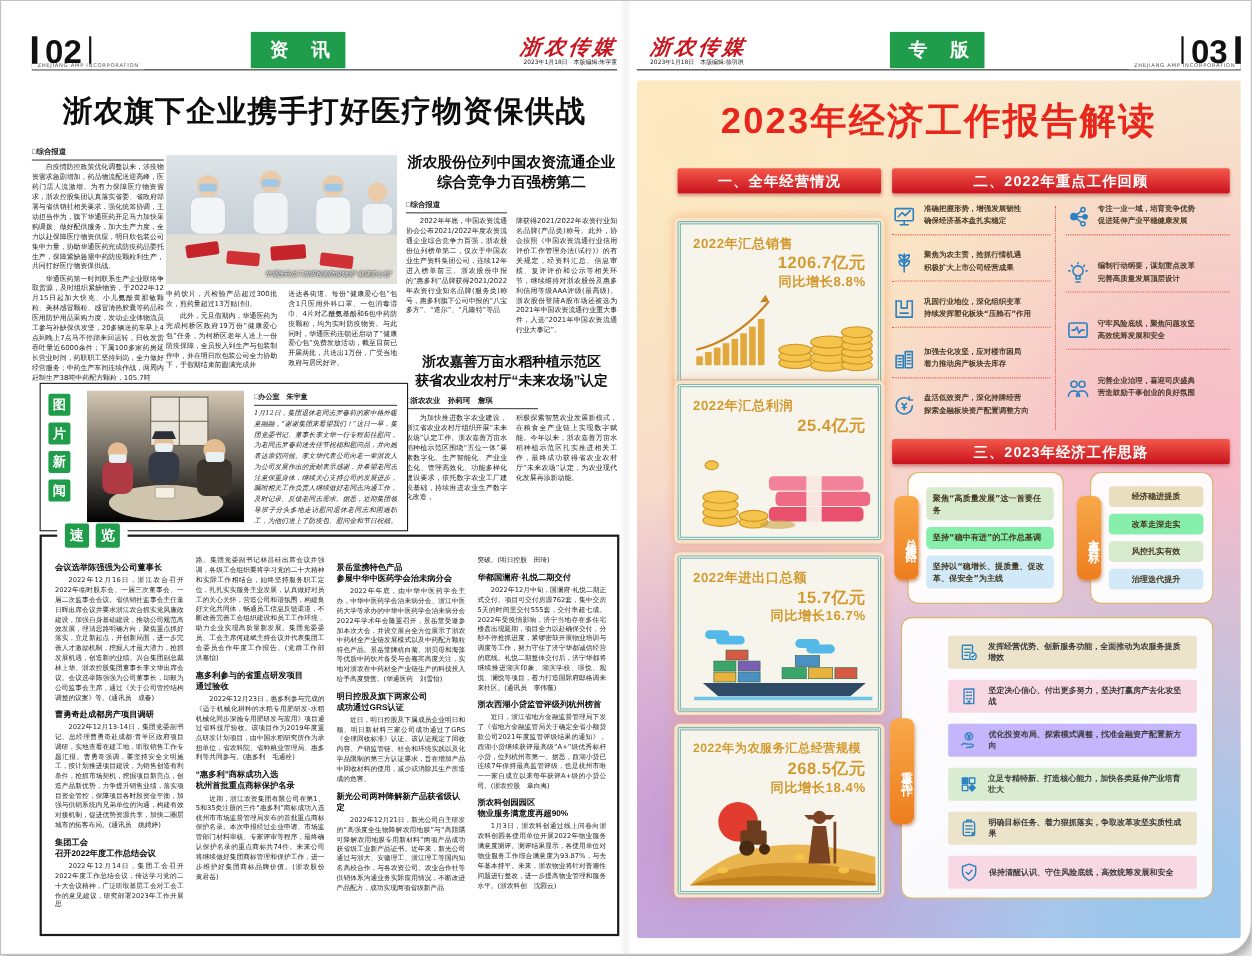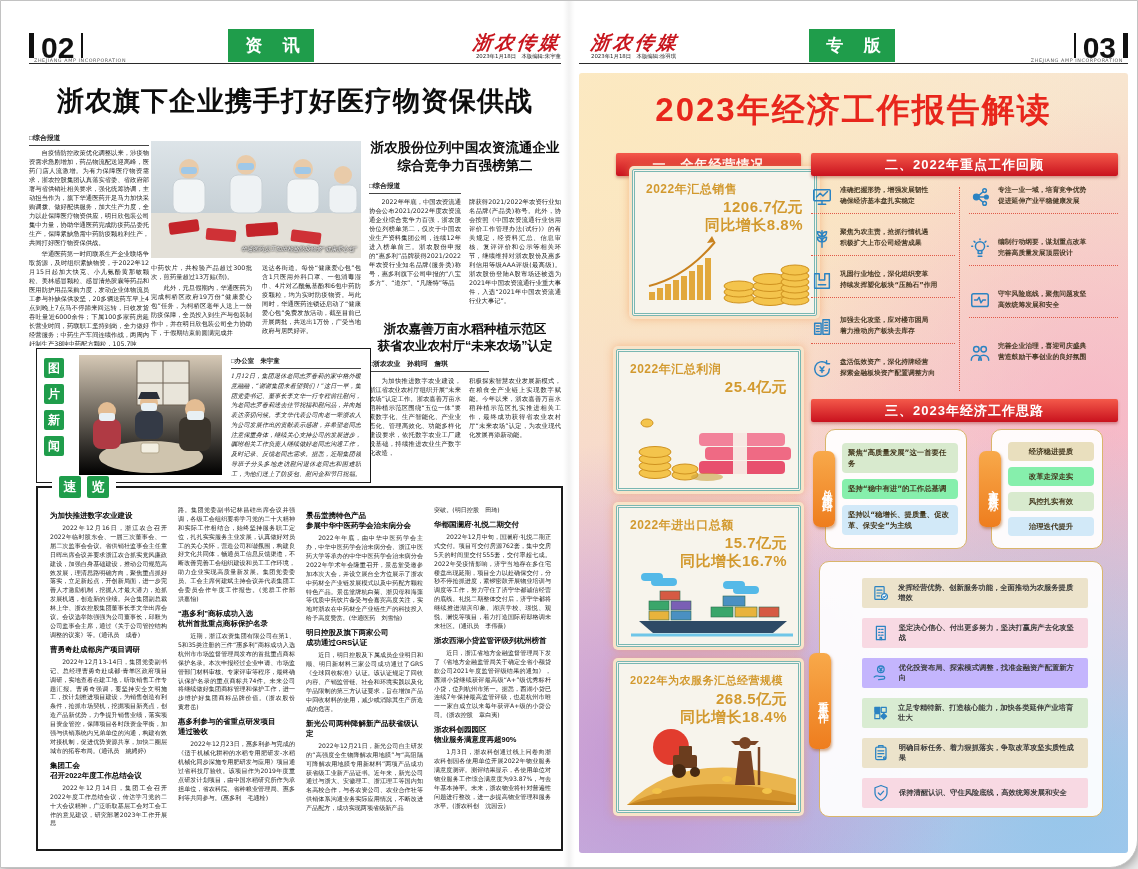--- a/index.html
+++ b/index.html
@@ -49,21 +49,21 @@
     radial-gradient(circle at 94% 45%, rgba(248,170,190,.6), transparent 48%),
     radial-gradient(circle at 8% 6%, rgba(252,232,190,.95), transparent 55%),
     linear-gradient(168deg,#f9edd8 0%,#f7e0ca 22%,#f4cfd4 52%,#e5c2e0 78%,#c0c6ec 100%);}
   .poster-title{position:absolute;left:0;top:15px;width:100%;text-align:center;font:900 33px "Liberation Sans",sans-serif;color:#e8261c;letter-spacing:2px;}
   .banner{position:absolute;height:23px;background:linear-gradient(#f4594a,#c9121e);color:#fff;font:bold 13px/23px "Liberation Sans",sans-serif;text-align:center;letter-spacing:1px;border-radius:2px;box-shadow:0 2px 3px rgba(140,20,20,.35);}
   .statbox{position:absolute;left:37px;width:185px;box-sizing:border-box;background:#f7f4ec;border:3px double #79b7b2;border-radius:2px;box-shadow:0 0 0 3px #f8e3c8,0 0 9px 3px rgba(243,150,85,.55);}
   .sb{position:absolute;font-weight:900;color:#d2992e;font-family:"Liberation Sans",sans-serif;letter-spacing:.5px;text-shadow:0 0 1px rgba(255,255,255,.6);}
   .sb1{left:11px;top:9px;font-size:12px;}
   .sb1.sm{font-size:11px;}
   .sb2{right:11px;top:26px;font-size:15px;}
-  .sb3{right:11px;top:44px;font-size:15px;}
+  .sb3{right:11px;top:44px;font-size:12px;}
   .sb-art{position:absolute;left:8px;bottom:5px;}
   .wk{position:absolute;display:flex;gap:7px;align-items:flex-start;border-bottom:1px dotted #e05a49;padding-bottom:5px;}
   .wk.last{border-bottom:none;}
   .wk svg{flex:none;margin-top:1px;}
   .wk .t{font:bold 6.8px/1.6 "DejaVu Sans",sans-serif;color:#4a3c28;white-space:pre-line;}
   .vdiv{position:absolute;border-left:1px dotted #e05a49;}
   .vtab{position:absolute;width:22px;background:linear-gradient(#f8a94a,#ee7d1e);color:#fff;font:bold 10.5px "Liberation Sans",sans-serif;writing-mode:vertical-rl;text-align:center;letter-spacing:4px;border-radius:7px;box-shadow:1px 2px 3px rgba(170,85,15,.5);z-index:3;padding:6px 0;box-sizing:border-box;}
   .goldbox{position:absolute;background:rgba(255,255,255,.93);border:1.5px solid #d9b56b;border-radius:10px;box-sizing:border-box;}
   .thinkbox{display:flex;flex-direction:column;justify-content:space-evenly;padding:6px 8px 6px 16px;}
   .pill{border-radius:4px;padding:4px 6px;font:bold 7.4px/1.5 "DejaVu Sans",sans-serif;color:#44391f;}
@@ -187,46 +187,46 @@
     </div>
 
     <div class="qvbox" style="left:7px;top:457px;width:523px;height:361px;">
       <div class="qv-title">
         <span>速</span>
         <span>览</span>
       </div>
       <div class="qv-cols">
         <div class="qv-col">
           <div class="qv-item">
-              <h4>为加快推进数字农业建设</h4>
+              <h4>会议选举陈强强为公司董事长</h4>
               <p>2022年12月16日，浙江农合召开2022年临时股东会、一届三次董事会、一届二次监事会会议。省供销社监事会主任童日晖出席会议并要求浙江农合抓实党风廉政建设，加强自身基础建设，推动公司规范高效发展，理清思路明确方向，聚焦重点抓好落实，立足新起点，开创新局面，进一步完善人才激励机制，挖掘人才最大潜力，抢抓发展机遇，创造新的业绩。兴合集团副总裁林上华、浙农控股集团董事长李文华出席会议。会议选举陈强强为公司董事长，邱毅为公司监事会主席，通过《关于公司管控结构调整的议案》等。(通讯员　成春)</p>
             </div>
           <div class="qv-item">
               <h4>曹勇奇赴成都房产项目调研</h4>
               <p>2022年12月13-14日，集团党委副书记、总经理曹勇奇赴成都·青羊区政府项目调研，实地查看在建工地，听取销售工作专题汇报。曹勇奇强调，要坚持安全文明施工，按计划推进项目建设，为销售创造有利条件，抢抓市场契机，挖掘项目新亮点，创造产品新优势，力争提升销售业绩，落实项目资金管控，保障项目各时段资金平衡，加强与供销系统内兄弟单位的沟通，构建有效对接机制，促进优势资源共享，加快二圈层城市的拓客布局。(通讯员　姚娉婷)</p>
             </div>
           <div class="qv-item">
               <h4>集团工会
 召开2022年度工作总结会议</h4>
               <p>2022年12月14日，集团工会召开2022年度工作总结会议，传达学习党的二十大会议精神，广泛听取基层工会对工会工作的意见建议，研究部署2023年工作开展思</p>
             </div>
         </div>
         <div class="qv-col">
           <div class="qv-item">
               <p class="cont">路。集团党委副书记林昌硅出席会议并强调，各级工会组织要将学习党的二十大精神和实际工作相结合，始终坚持服务职工定位，扎扎实实服务主业发展，认真做好对员工的关心关怀，营造公司和谐氛围，构建良好文化共同体，畅通员工信息反馈渠道，不断改善完善工会组织建设和员工工作环境，助力企业实现高质量新发展。集团党委委员、工会主席何建斌主持会议并代表集团工会委员会作年度工作报告。(党群工作部　洪嘉怡)</p>
             </div>
           <div class="qv-item">
+              <h4>惠多利参与的省重点研发项目
+通过验收</h4>
+              <p>2022年12月23日，惠多利参与完成的《适于机械化耕种的水稻专用肥研发-水稻机械化同步深施专用肥研发与应用》项目通过省科技厅验收。该项目作为2019年度重点研发计划项目，由中国水稻研究所作为承担单位，省农科院、省种粮业管理局、惠多利等共同参与。(惠多利　毛通栓)</p>
+            </div>
+          <div class="qv-item">
               <h4>“惠多利”商标成功入选
 杭州首批重点商标保护名录</h4>
               <p>近期，浙江农资集团有限公司在第1、5和35类注册的三件“惠多利”商标成功入选杭州市市场监督管理局发布的首批重点商标保护名录。本次申报经过企业申请、市场监管部门材料审核、专家评审等程序，最终确认保护名录的重点商标共74件。未来公司将继续做好集团商标管理和保护工作，进一步维护好集团商标品牌价值。(浙农股份　黄君岳)</p>
-            </div>
-          <div class="qv-item">
-              <h4>惠多利参与的省重点研发项目
-通过验收</h4>
-              <p>2022年12月23日，惠多利参与完成的《适于机械化耕种的水稻专用肥研发-水稻机械化同步深施专用肥研发与应用》项目通过省科技厅验收。该项目作为2019年度重点研发计划项目，由中国水稻研究所作为承担单位，省农科院、省种粮业管理局、惠多利等共同参与。(惠多利　毛通栓)</p>
             </div>
         </div>
         <div class="qv-col">
           <div class="qv-item">
               <h4>景岳堂携特色产品
 参展中华中医药学会治未病分会</h4>
               <p>2022年年底，由中华中医药学会主办，中华中医药学会治未病分会、浙江中医药大学等承办的中华中医药学会治未病分会2022年学术年会隆重召开，景岳堂受邀参加本次大会，并设立展台全方位展示了浙农中药材全产业链发展模式以及中药配方颗粒特色产品。景岳堂牌杭白菊、浙贝母和海藻等优质中药饮片备受与会嘉宾高度关注，实地对浙农在中药材全产业链生产的科技投入给予高度赞赏。(华通医药　刘雪怡)</p>
             </div>
           <div class="qv-item">
               <h4>明日控股及旗下两家公司
@@ -266,21 +266,21 @@
     <div class="sec-badge" style="left:230px;width:86px;">专 版</div>
     <div class="pnum r">03</div>
     <div class="org" style="right:0;">ZHEJIANG AMP INCORPORATION</div>
     <div class="hline"></div>
 
     <div class="poster">
       <div class="poster-title">2023年经济工作报告解读</div>
 
       <div class="banner" style="left:37px;top:80px;width:185px;">一、全年经营情况</div>
 
-      <div class="statbox" style="top:96px;height:147px;margin-left:16px;">
+      <div class="statbox" style="top:128px;height:147px;">
         <div class="sb sb1">2022年汇总销售</div>
         <div class="sb sb2">1206.7亿元</div>
         <div class="sb sb3">同比增长8.8%</div>
         <svg class="sb-art" width="169" height="74" viewBox="0 0 169 74">
           <g fill="#e2a83c">
               <rect x="6" y="58" width="6" height="8"></rect>
               <rect x="14" y="54" width="6" height="12"></rect>
               <rect x="22" y="50" width="6" height="16"></rect>
               <rect x="30" y="46" width="6" height="20"></rect>
               <rect x="38" y="42" width="6" height="24"></rect>

